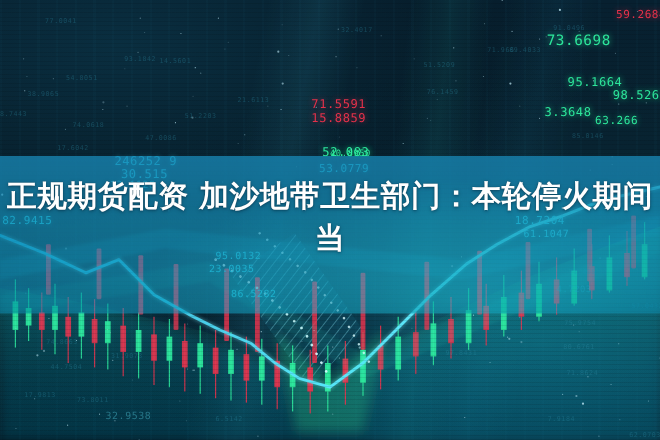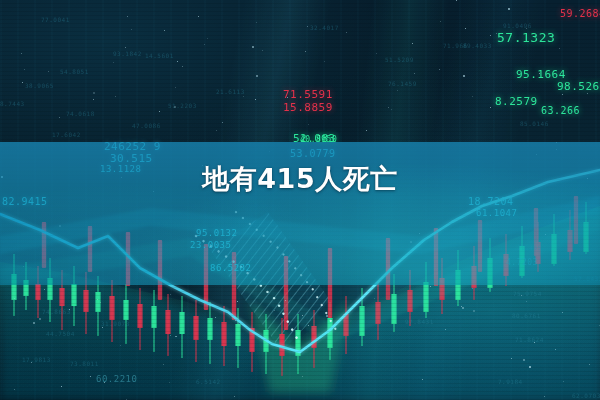--- a/index.html
+++ b/index.html
@@ -268,38 +268,38 @@
 
     <g opacity=".5" filter="url(#blurSm)">
       <polygon points="0,236 150,208 420,236 600,196 600,214 420,254 150,226 0,254" fill="#39d0ee" opacity=".30"></polygon>
       <polygon points="0,268 190,238 330,322 600,214 600,230 330,344 190,256 0,286" fill="#2bd6c0" opacity=".22"></polygon>
     </g>
   </svg>
 
   <div class="layer" id="bg-scan"></div>
 
   <div class="layer" id="tickers">
-      <div class="tick green" style="left: 497px; top: 30px; font-size: 13px;">57.1323</div>
+      <div class="tick green" style="left: 497px; top: 30px; font-size: 13px;">73.6698</div>
       <div class="tick green" style="left: 516px; top: 68px; font-size: 11px;">95.1664</div>
       <div class="tick green" style="left: 557px; top: 80px; font-size: 11px;">98.5263</div>
-      <div class="tick green" style="left: 495px; top: 95px; font-size: 11px;">8.2579</div>
+      <div class="tick green" style="left: 495px; top: 95px; font-size: 11px;">3.3648</div>
       <div class="tick green" style="left: 541px; top: 105px; font-size: 10px;">63.266</div>
       <div class="tick red" style="left: 283px; top: 88px; font-size: 11px;">71.5591</div>
       <div class="tick red" style="left: 283px; top: 101px; font-size: 11px;">15.8859</div>
       <div class="tick green" style="left: 293px; top: 132px; font-size: 11px;">52.083</div>
       <div class="tick cyan" style="left: 290px; top: 148px; font-size: 10px;">53.0779</div>
       <div class="tick cyan" style="left: 104px; top: 140px; font-size: 11px;">246252 9</div>
       <div class="tick cyan" style="left: 110px; top: 152px; font-size: 11px;">30.515</div>
       <div class="tick cyan" style="left: 100px; top: 164px; font-size: 9px;">13.1128</div>
       <div class="tick cyan" style="left: 2px; top: 196px; font-size: 10px;">82.9415</div>
       <div class="tick cyan" style="left: 468px; top: 196px; font-size: 10px;">18.7204</div>
       <div class="tick cyan" style="left: 476px; top: 208px; font-size: 9px;">61.1047</div>
       <div class="tick cyan" style="left: 196px; top: 228px; font-size: 9px;">95.0132</div>
       <div class="tick cyan" style="left: 190px; top: 240px; font-size: 9px;">23.0035</div>
-      <div class="tick dim" style="left: 96px; top: 374px; font-size: 9px;">60.2210</div>
+      <div class="tick dim" style="left: 96px; top: 374px; font-size: 9px;">32.9538</div>
       <div class="tick cyan" style="left: 210px; top: 263px; font-size: 9px;">86.5282</div>
       <div class="tick green" style="left: 300px; top: 135px; font-size: 8px;">40.8950</div>
       <div class="tick red" style="left: 560px; top: 8px; font-size: 10px;">59.2684</div>
       <div class="tick dim" style="left: 506px; top: 258px; font-size: 8px;">4.7203</div>
       <div class="tick faint" style="left: 41px; top: 16px;">77.0041</div>
       <div class="tick faint" style="left: 113px; top: 50px;">93.1842</div>
       <div class="tick faint" style="left: 145px; top: 52px;">14.5601</div>
       <div class="tick faint" style="left: 60px; top: 68px;">54.8051</div>
       <div class="tick faint" style="left: 216px; top: 88px;">21.6113</div>
       <div class="tick faint" style="left: 25px; top: 82px;">38.9065</div>
@@ -459,16 +459,16 @@
       <div class="speck" style="left: 444.6px; top: 329.4px; width: 1px; height: 1px; opacity: 0.55;"></div>
       <div class="speck" style="left: 456.1px; top: 0.4px; width: 1px; height: 1px; opacity: 0.74;"></div>
       <div class="speck" style="left: 120.8px; top: 177.2px; width: 1px; height: 1px; opacity: 0.48;"></div>
       <div class="speck" style="left: 23.8px; top: 68.9px; width: 1px; height: 1px; opacity: 0.31;"></div>
     </div>
 
   <div id="band"></div>
   <div id="band-sheen"></div>
 
   <div id="headline">
-    <span class="ln">地有415人死亡</span>
+    <span class="ln">正规期货配资 加沙地带卫生部门：本轮停火期间当</span>
   </div>
 
 </div>
 
 </body></html>

